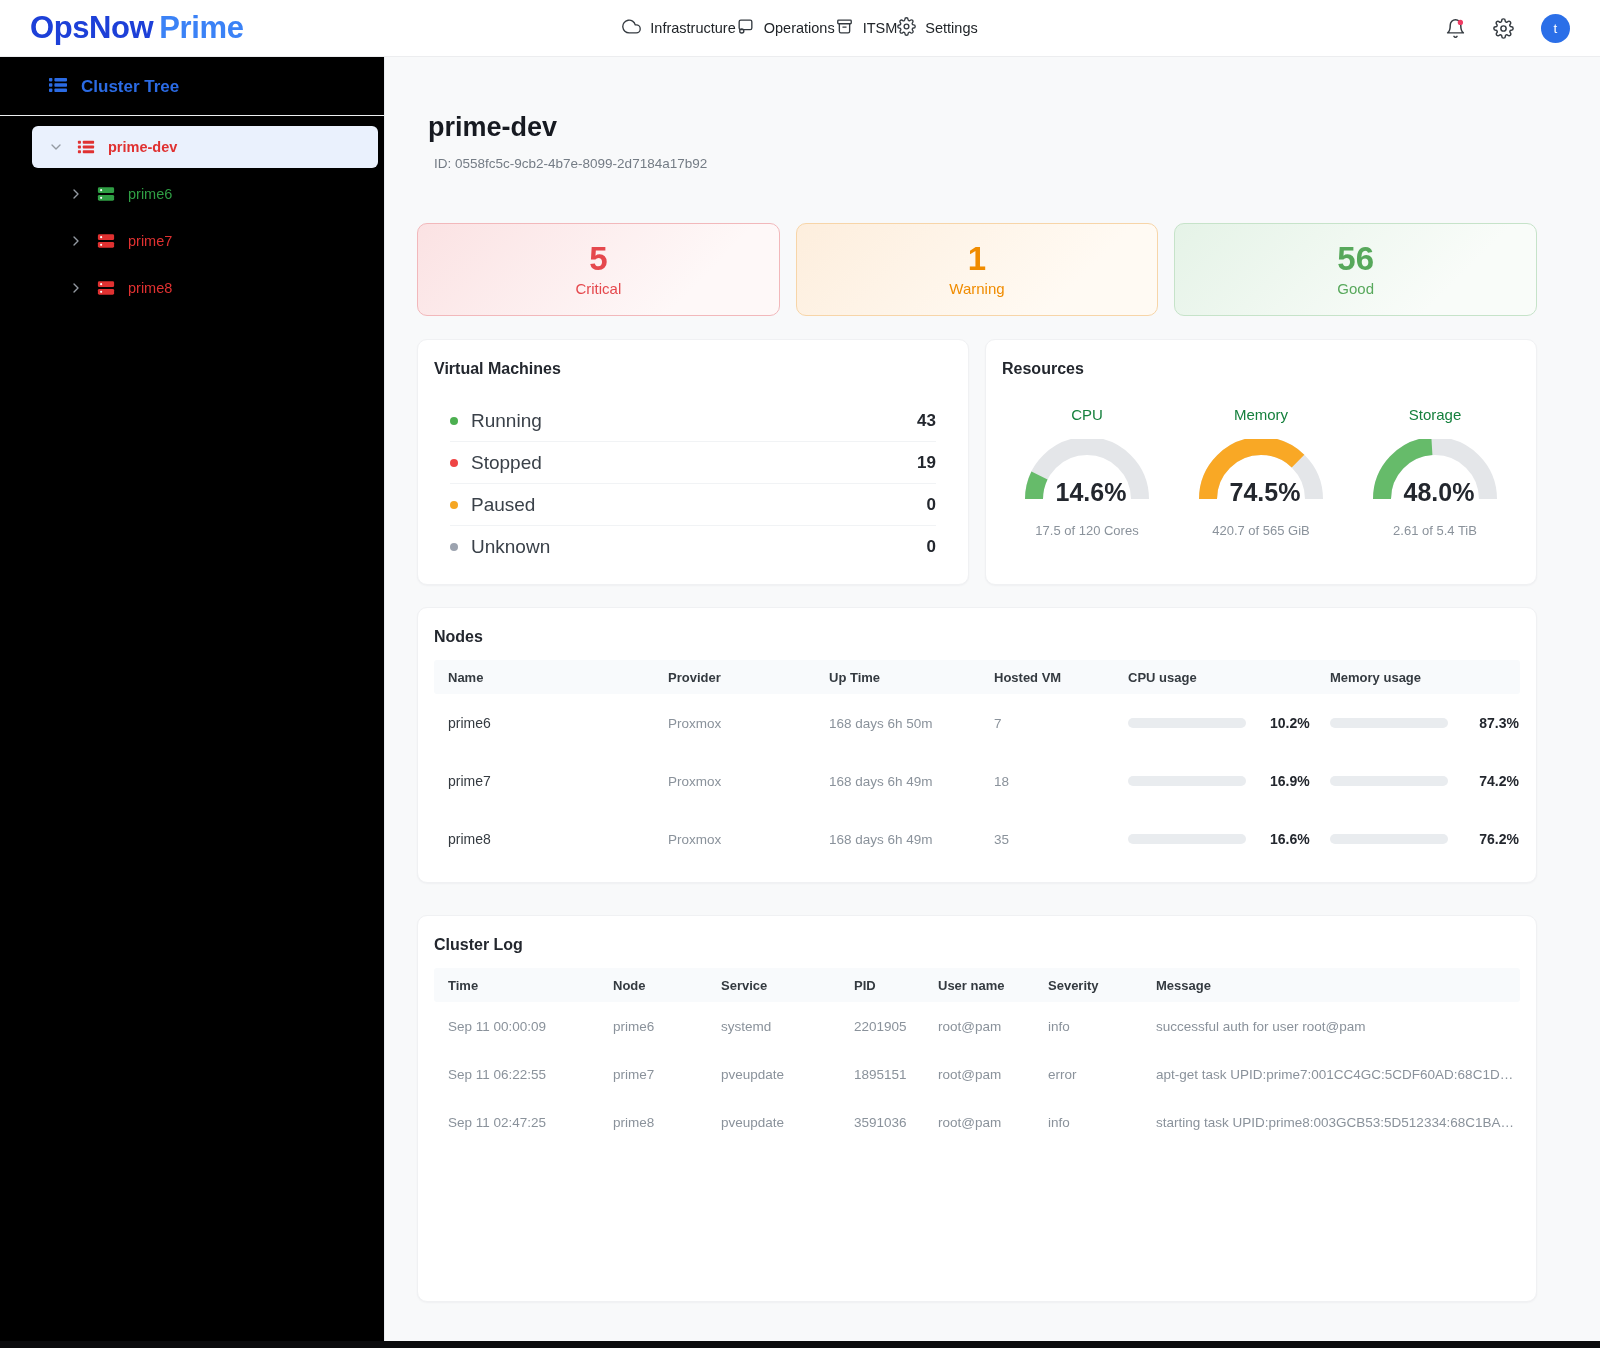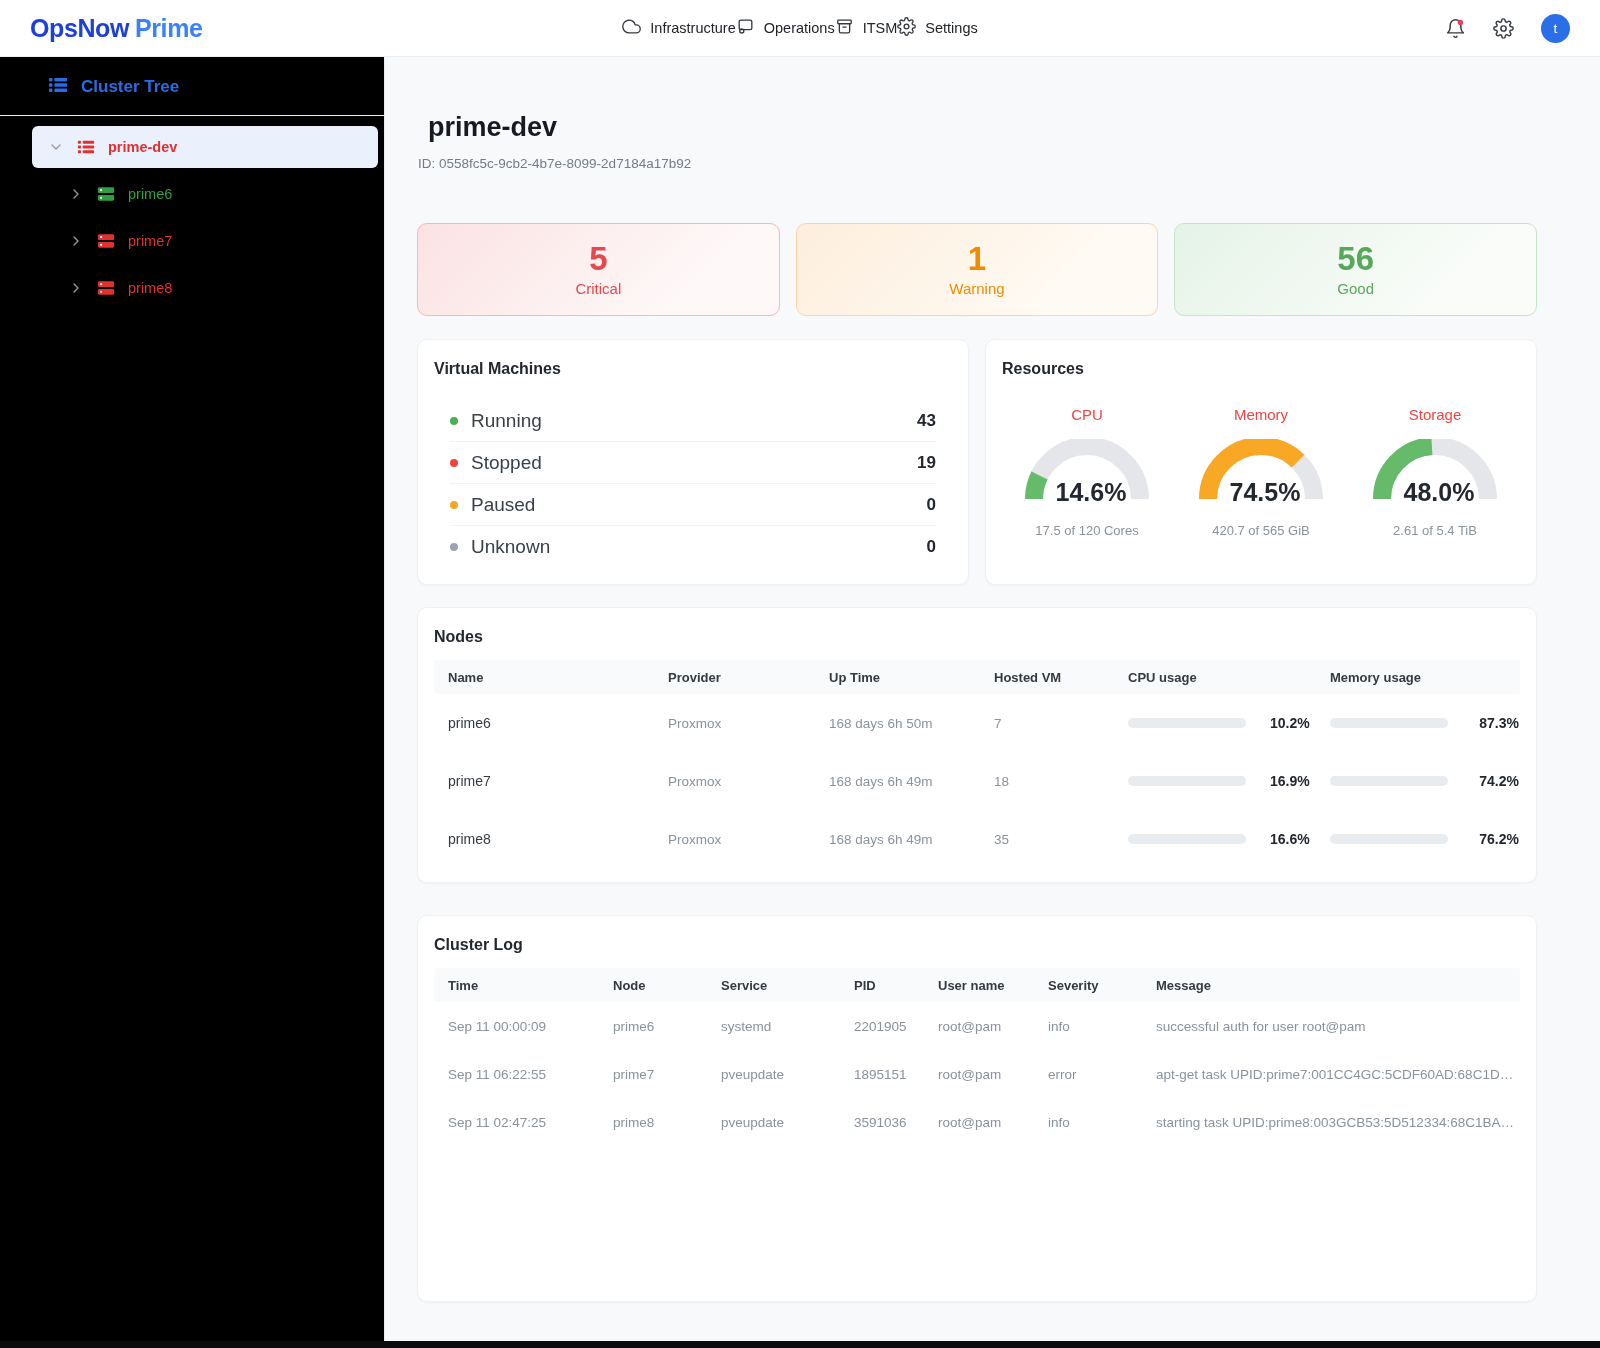--- a/index.html
+++ b/index.html
@@ -10,21 +10,21 @@
     position:relative;
     overflow:hidden;
     color:#23272e;
   }
   
   .topbar {
     height:57px; background:#fff; border-bottom:1px solid #ecedef;
     display:grid; grid-template-columns:1fr auto 1fr; align-items:center;
     padding:0 30px;
   }
-  .logo { font-size:25px; font-weight:700; letter-spacing:-0.4px; white-space:nowrap; }
+  .logo { font-size:31px; font-weight:700; letter-spacing:-0.4px; white-space:nowrap; }
   .logo .p1 { color:#1d40d8; }
   .logo .p2 { color:#3b82f6; margin-left:6px; }
   .nav { display:flex; align-items:center; justify-self:center; }
   .nav-item { display:flex; align-items:center; gap:9px; font-size:14.5px; font-weight:500; color:#212529; cursor:pointer; }
   .nav-item svg { width:19px; height:19px; stroke:#343a40; fill:none; stroke-width:1.7; stroke-linecap:round; stroke-linejoin:round; }
   .top-actions { justify-self:end; display:flex; align-items:center; gap:27px; }
   .icon-btn { cursor:pointer; display:flex; }
   .icon-btn svg { width:21px; height:21px; stroke:#343a40; fill:none; stroke-width:1.7; stroke-linecap:round; stroke-linejoin:round; }
   .avatar { width:29px; height:29px; border-radius:50%; background:#2b6fe8; color:#fff;
     font-size:13.5px; font-weight:500; display:flex; align-items:center; justify-content:center; cursor:pointer; }
@@ -38,21 +38,21 @@
   .tree { padding:10px 6px 0 32px; }
   .tree-row { height:42px; display:flex; align-items:center; border-radius:6px;
     padding-left:16px; gap:13px; cursor:pointer; margin-bottom:5px; font-size:14.5px; font-weight:500; }
   .tree-row.selected { background:#eaf1fd; font-weight:700; }
   .tree-row.child { padding-left:36px; }
   .tree-row .chev { width:16px; height:16px; stroke:#949aa2; stroke-width:2; fill:none; stroke-linecap:round; stroke-linejoin:round; flex:none; }
   .tree-row .node-ic { width:18px; height:18px; fill:currentColor; flex:none; }
   
   .main { flex:1; padding:26px 63px 0 32px; }
   .page-title { font-size:27px; line-height:32px; font-weight:700; color:#171a21; margin:28px 0 0 11px; }
-  .page-id { font-size:13.5px; color:#747c85; margin:13px 0 0 1px; }
+  .page-id { font-size:13.5px; color:#747c85; margin:13px 0 0 17px; }
   .status-row { display:flex; gap:16px; margin-top:52px; }
   .status-card { flex:1; height:93px; border-radius:10px; border:1px solid transparent;
     display:flex; flex-direction:column; align-items:center; justify-content:center; gap:5px; }
   .status-card .num { font-size:33px; font-weight:700; line-height:1; }
   .status-card .lbl { font-size:15px; font-weight:500; }
   .sc-critical { background:linear-gradient(135deg,#fbe2e3 0%,#fef8f8 75%); border-color:#f2b8bb; }
   .sc-warning  { background:linear-gradient(135deg,#fdeedd 0%,#fffaf3 75%); border-color:#f7d5a8; }
   .sc-good     { background:linear-gradient(135deg,#e5f3e7 0%,#f9fcf9 75%); border-color:#c6e3c9; }
   .card { background:#fff; border:1px solid #f0f1f3; border-radius:10px; box-shadow:0 1px 2px rgba(16,24,40,.04); }
   .panel-row { display:flex; gap:16px; margin-top:23px; }
@@ -61,21 +61,21 @@
   
   .vm-list { margin-top:22px; padding:0 16px; }
   .vm-row { height:42px; display:flex; align-items:center; gap:13px; border-bottom:1px solid #f1f3f5; }
   .vm-row:last-child { border-bottom:none; }
   .vm-dot { width:8px; height:8px; border-radius:50%; flex:none; }
   .vm-label { font-size:19px; color:#3a4149; }
   .vm-value { margin-left:auto; font-size:17px; font-weight:700; color:#23272e; }
   
   .gauges { display:flex; justify-content:center; gap:24px; margin-top:28px; }
   .gauge { width:150px; display:flex; flex-direction:column; align-items:center; }
-  .gauge-label { font-size:15px; font-weight:500; color:#ef4444; }
+  .gauge-label { font-size:15px; font-weight:500; color:#15803d; }
   .gauge-wrap { position:relative; width:124px; height:64px; margin-top:16px; }
   .gauge-wrap svg { width:124px; height:64px; display:block; }
   .gauge-track { stroke:#e4e6e9; stroke-width:18; fill:none; }
   .gauge-value { stroke-width:18; fill:none; }
   .gauge-pct { position:absolute; left:8px; right:0; bottom:-4px; text-align:center; font-size:25px; font-weight:700; color:#23272e; }
   .gauge-detail { margin-top:20px; font-size:13px; color:#8a929b; }
   
   .nodes-card { margin-top:22px; height:276px; padding:20px 16px; }
   .log-card { margin-top:32px; height:387px; padding:20px 16px; }
   .grid-nodes { display:grid; grid-template-columns:220px 161px 165px 134px 202px 1fr; align-items:center; }

